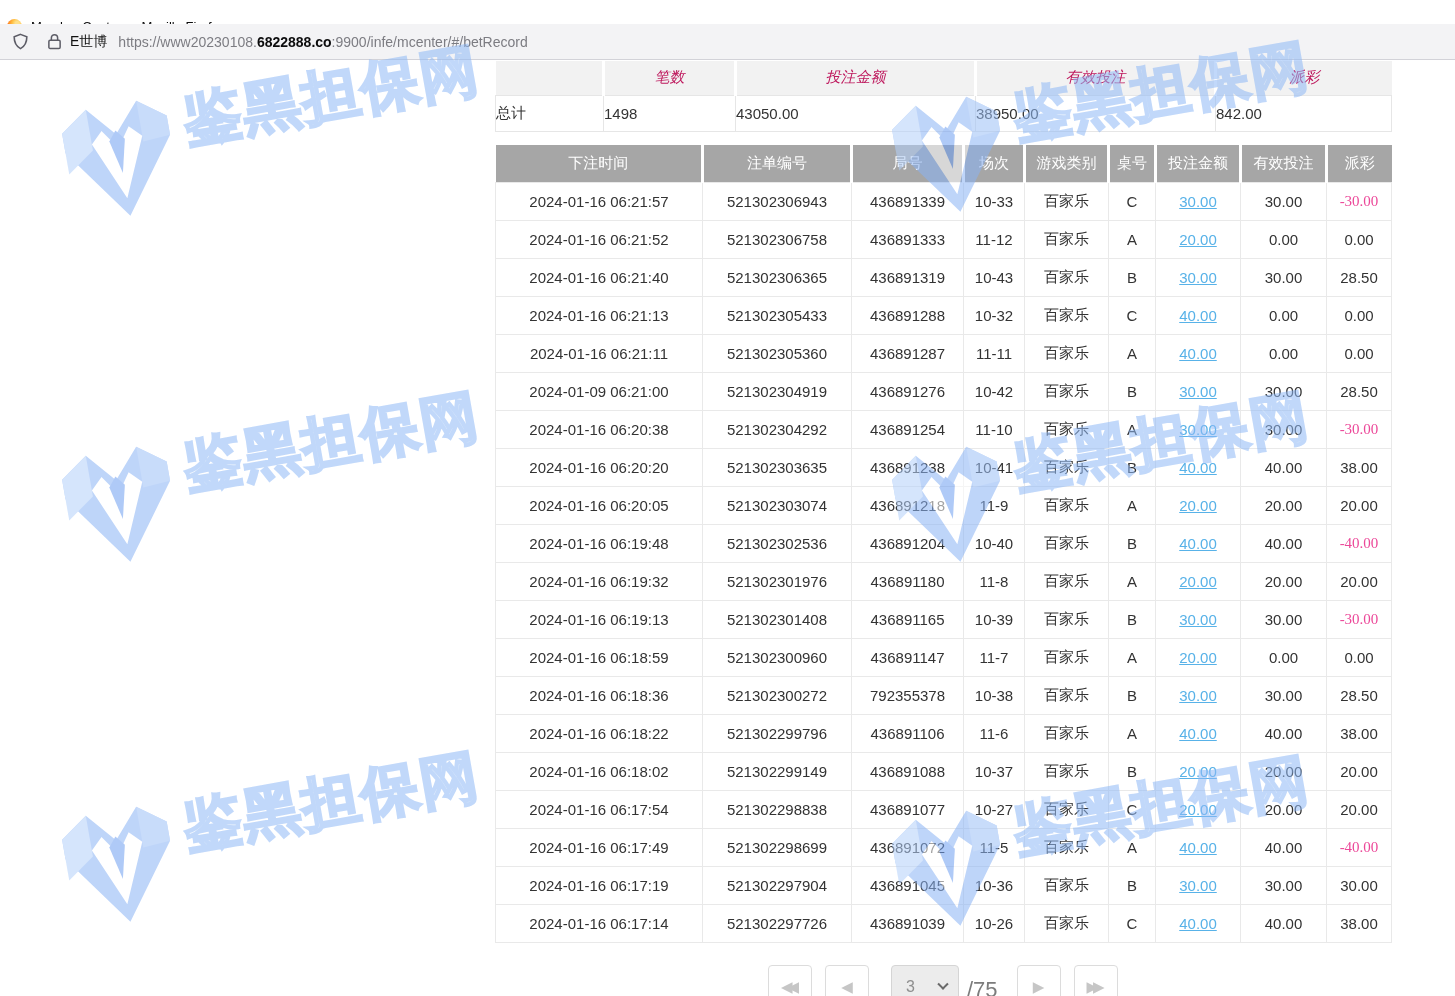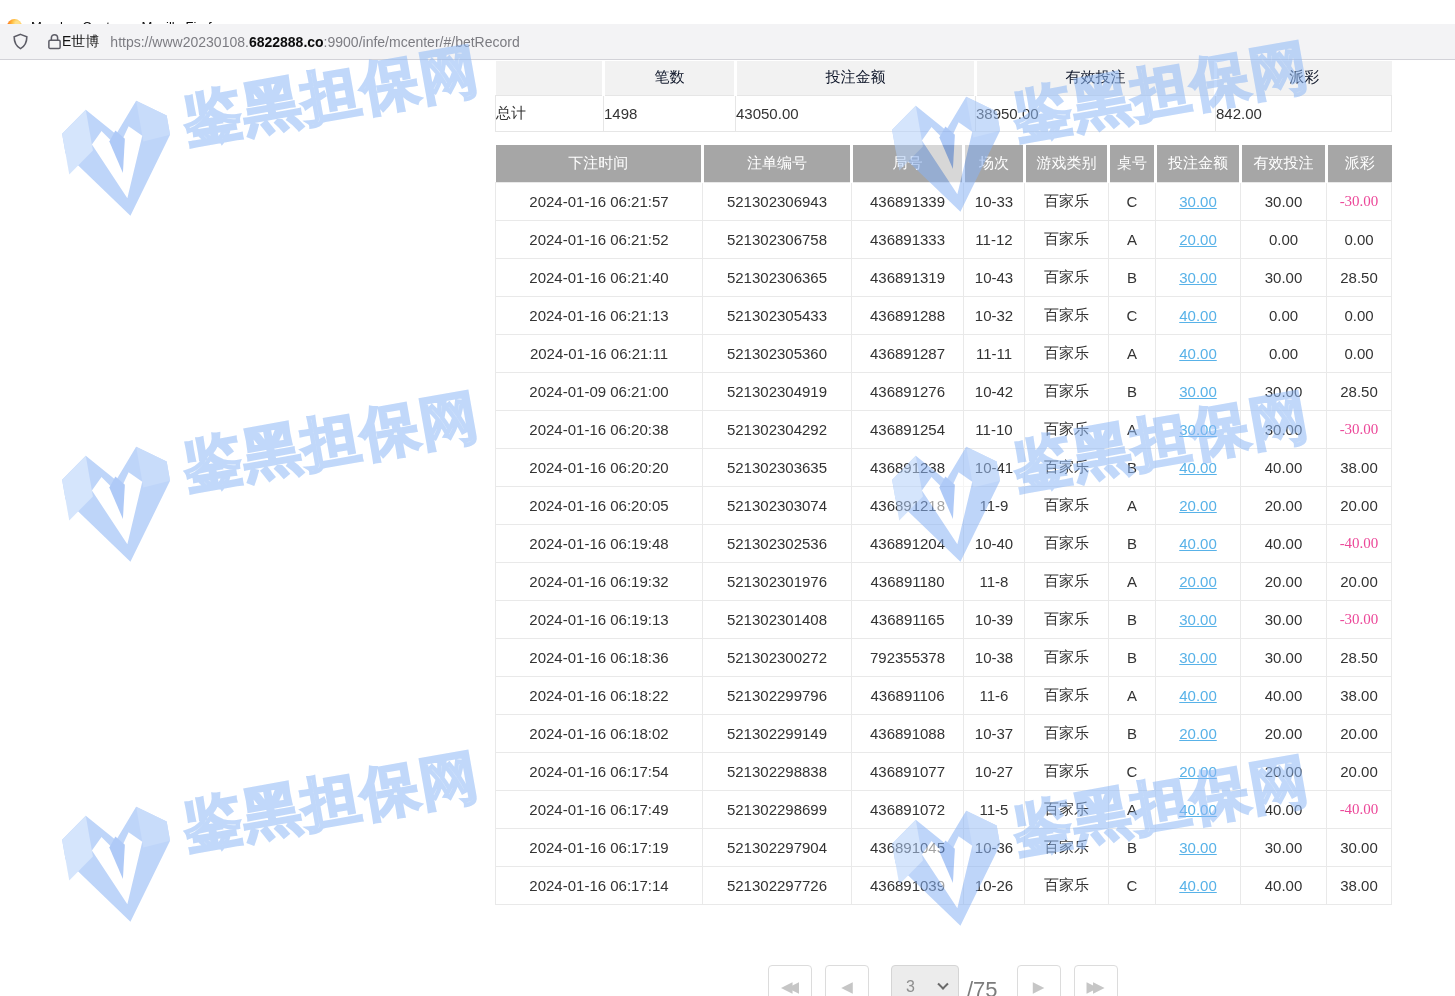--- a/index.html
+++ b/index.html
@@ -14,34 +14,34 @@
   .ff-icon::after { content:""; position:absolute; left:-1px; bottom:-1px; width:6px; height:6px;
              border-radius:50%; background:linear-gradient(135deg,#4a9df8,#2b4ff0); }
   .title-text { font-size:13px; color:#0c0c0d; }
 
   .urlbar { position:absolute; left:0; top:24px; width:1455px; height:36px;
             background:#f3f3f5; border-bottom:1px solid #d2d2d8;
             display:flex; align-items:center; }
   .urlbar svg { flex:0 0 auto; }
   .shield-i { margin-left:11px; }
   .lock-i   { margin-left:17px; }
-  .site-label { margin-left:0; font-size:14px; color:#111; }
+  .site-label { margin-left:8px; font-size:14px; color:#111; }
   .url-text { margin-left:11px; font-size:14px; color:#7c7c82; white-space:nowrap; }
   .url-text .domain { color:#0c0c0d; font-weight:600; }
 
   
   .page { position:absolute; left:0; top:60px; width:1455px; height:936px; background:#fff; }
 
   table { border-collapse:collapse; table-layout:fixed; }
 
   
   .summary-wrap { position:absolute; left:495px; top:1px; width:896px; }
   .summary-wrap table { width:896px; }
   .summary-wrap th { height:34px; background:#f2f2f2; font-size:15px; font-weight:normal;
-                     color:#0f172a; text-align:center; }
+                     color:#be185d; text-align:center;font-style:italic; }
   .summary-wrap th + th { border-left:3px solid #fff; }
   .summary-wrap td { height:36px; background:#fff; border:1px solid #e6e6e6;
                      font-size:15px; color:#333; text-align:left; }
 
   
   .main-wrap { position:absolute; left:495px; top:85px; width:896px; }
   .main-wrap table { width:896px; }
   .main-wrap th { height:37px; background:#a6a6a6; color:#fff; font-size:15px;
                   font-weight:normal; text-align:center; }
   .main-wrap th + th { border-left:3px solid #fff; }
@@ -278,20 +278,31 @@
             <td>521302301408</td>
             <td>436891165</td>
             <td>10-39</td>
             <td>百家乐</td>
             <td>B</td>
             <td><span class="bet-link">30.00</span></td>
             <td>30.00</td>
             <td class="neg">-30.00</td>
           </tr>
           <tr>
+            <td>2024-01-16 06:18:59</td>
+            <td>521302300960</td>
+            <td>436891147</td>
+            <td>11-7</td>
+            <td>百家乐</td>
+            <td>A</td>
+            <td><span class="bet-link">20.00</span></td>
+            <td>0.00</td>
+            <td>0.00</td>
+          </tr>
+          <tr>
             <td>2024-01-16 06:18:36</td>
             <td>521302300272</td>
             <td>792355378</td>
             <td>10-38</td>
             <td>百家乐</td>
             <td>B</td>
             <td><span class="bet-link">30.00</span></td>
             <td>30.00</td>
             <td>28.50</td>
           </tr>

